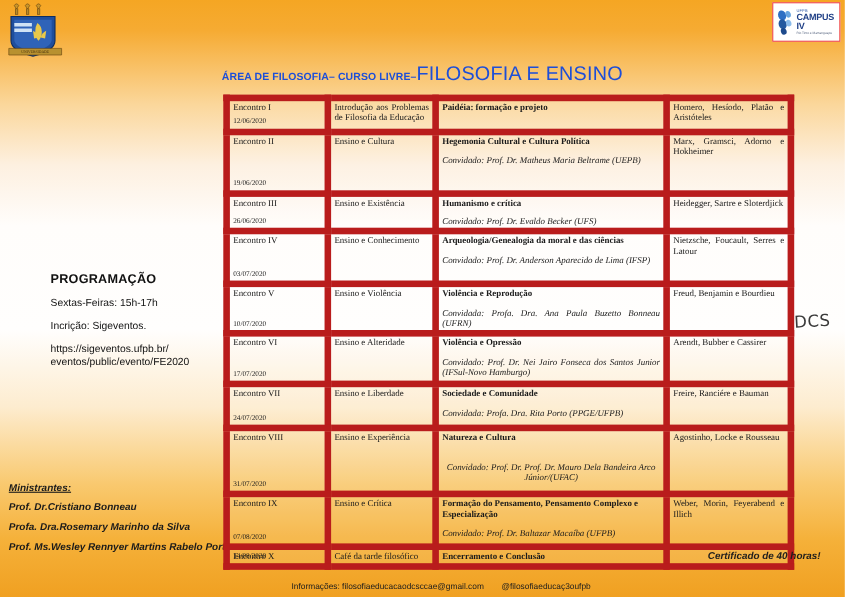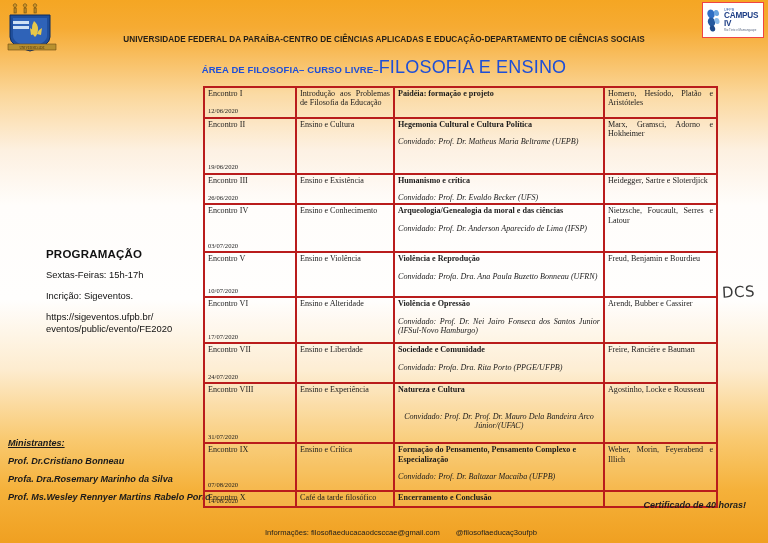--- a/index.html
+++ b/index.html
@@ -76,21 +76,21 @@
   
   #schedule-table {
     position: absolute; left: 203px; top: 86px;
     width: 513px;
     border-collapse: collapse;
     background: transparent;
     font-family: "Liberation Serif", serif;
     table-layout: fixed;
   }
   #schedule-table td {
-    border: 2px solid #b91c1c;
+    border: 6px solid #b91c1c;
     vertical-align: top;
     padding: 1px 3px 1px 3px;
     font-size: 8.1px;
     line-height: 1.14;
     color: #1b1b1b;
     background: rgba(255,255,255,0.10);
   }
   .c-enc { width: 92px; position: relative; }
   .c-tema { width: 98px; text-align: justify; }
   .c-titulo { width: 210px; }
@@ -175,21 +175,20 @@
       <ellipse cx="11" cy="13" rx="2.4" ry="3.1" fill="#8cbcea" transform="rotate(-18 11 13)"></ellipse>
       <ellipse cx="6.5" cy="20.5" rx="2.6" ry="3.1" fill="#1d4a8c" transform="rotate(-18 6.5 20.5)"></ellipse>
     </svg>
     <div class="cl-txt">
       <div class="cl-ufpb">UFPB</div>
       <div class="cl-campus">CAMPUS IV</div>
       <div class="cl-sub">Rio Tinto e Mamanguape</div>
     </div>
   </div>
 
-  <div class="univ-line">UNIVERSIDADE FEDERAL DA PARAÍBA-CENTRO DE CIÊNCIAS APLICADAS E EDUCAÇÃO-DEPARTAMENTO DE CIÊNCIAS SOCIAIS</div>
 
   <div class="curso-line">
     <span class="curso-small">ÁREA DE FILOSOFIA– CURSO LIVRE–</span><span class="curso-big">FILOSOFIA E ENSINO</span>
   </div>
 </div>
 
 <div id="left-panel">
   <div class="prog-title">PROGRAMAÇÃO</div>
   <div class="lp-line">Sextas-Feiras: 15h-17h</div>
   <div class="lp-line">Incrição: Sigeventos.</div>

